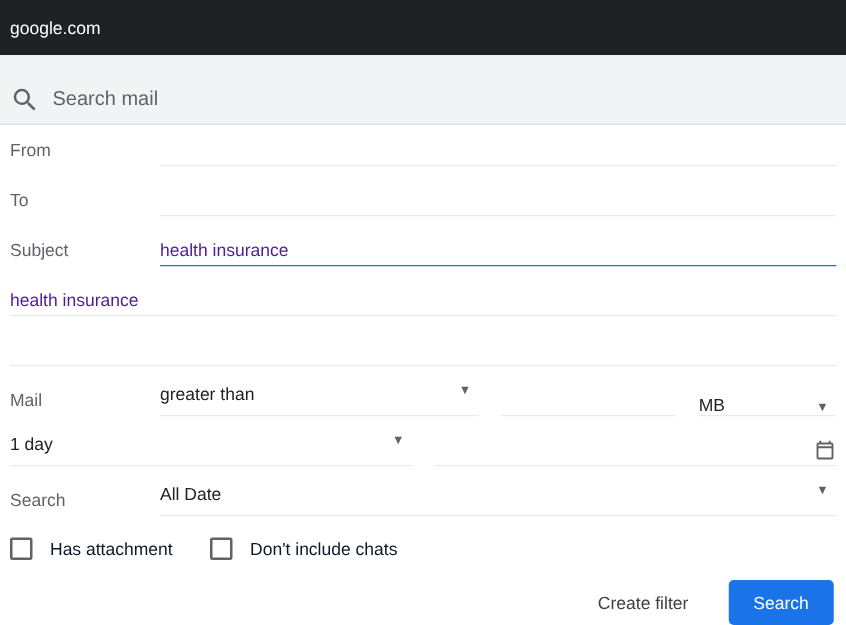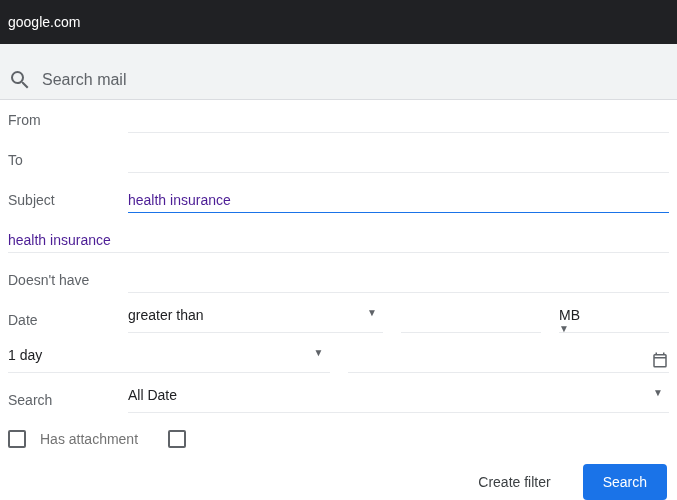--- a/index.html
+++ b/index.html
@@ -14,29 +14,29 @@
     .search-input::placeholder { color: #5f6368; }
     .form-area { padding: 0 8px 8px 8px; }
     .form-row { display: flex; align-items: center; height: 40px; }
     .form-label { width: 120px; color: #5f6368; font-size: 14px; flex-shrink: 0; }
     .form-input { flex: 1; border: none; border-bottom: 1px solid #e8eaed; font-size: 14px; color: #4c1d95; padding: 4px 0; outline: none; height: 26px; background: transparent; }
     .form-input.active { border-bottom: 1px solid #1a73e8; }
     .select-wrap { flex: 1; display: flex; align-items: flex-start; border-bottom: 1px solid #e8eaed; position: relative; height: 26px; }
     .select-text { font-size: 14px; color: #202124; flex: 1; }
     .caret { color: #5f6368; font-size: 10px; margin-right: 6px; }
     .size-value { width: 140px; border: none; border-bottom: 1px solid #e8eaed; margin: 0 18px; height: 26px; }
-    .size-unit { width: 110px; display: flex; align-items: flex-start; border-bottom: 1px solid #e8eaed; height: 26px; flex-direction: column; }
+    .size-unit { width: 110px; display: flex; align-items: flex-end; border-bottom: 1px solid #e8eaed; height: 26px; }
     .date-row .select-wrap { flex: 1; }
     .date-blank { flex: 1; margin-left: 18px; display: flex; align-items: center; justify-content: flex-end; height: 26px; border-bottom: 1px solid #e8eaed; }
     .cal-icon { width: 18px; height: 18px; color: #5f6368; }
     .search-scope .select-wrap { flex: 1; }
     .check-row { display: flex; align-items: center; padding: 10px 0 8px 0; }
     .chk { display: flex; align-items: center; margin-right: 30px; }
     .chk-box { width: 18px; height: 18px; border: 2px solid #5f6368; border-radius: 2px; margin-right: 14px; }
-    .chk-label { font-size: 14px; color: #737373; }
+    .chk-label { font-size: 14px; color: #0f172a; }
     .button-row { display: flex; justify-content: flex-end; align-items: flex-end; padding: 8px 2px 4px 0; gap: 12px; }
     .btn { border: none; border-radius: 4px; font-size: 14px; height: 36px; padding: 0 20px; cursor: pointer; font-weight: 500; }
     .btn-flat { background: #fff; color: #3c4043; }
     .btn-primary { background: #1a73e8; color: #fff; }
   </style>
 </head>
 <body>
 
 <div class="url-bar">
   <span class="url-host">google.com</span>
@@ -66,26 +66,25 @@
   <div class="form-row">
     <div class="form-label">Subject</div>
     <input class="form-input active" value="health insurance" style="">
   </div>
 
   <div class="form-row">
     <input class="form-input" value="health insurance" style="">
   </div>
 
   <div class="form-row">
-    <div class="form-label">Doesn't have</div>
     <input class="form-input" value="" style="">
   </div>
 
   <div class="form-row">
-    <div class="form-label">Date</div>
+    <div class="form-label">Mail</div>
     <div class="select-wrap">
       <span class="select-text">greater than</span>
       <span class="caret">▼</span>
     </div>
     <input class="size-value" value="" style="">
     <div class="size-unit">
       <span class="select-text">MB</span>
       <span class="caret">▼</span>
     </div>
   </div>
@@ -110,20 +109,21 @@
     </div>
   </div>
 
   <div class="check-row">
     <div class="chk">
       <div class="chk-box"></div>
       <span class="chk-label">Has attachment</span>
     </div>
     <div class="chk">
       <div class="chk-box"></div>
+      <span class="chk-label">Don't include chats</span>
     </div>
   </div>
 
   <div class="button-row">
     <button class="btn btn-flat">Create filter</button>
     <button class="btn btn-primary">Search</button>
   </div>
 
 </div>
 

